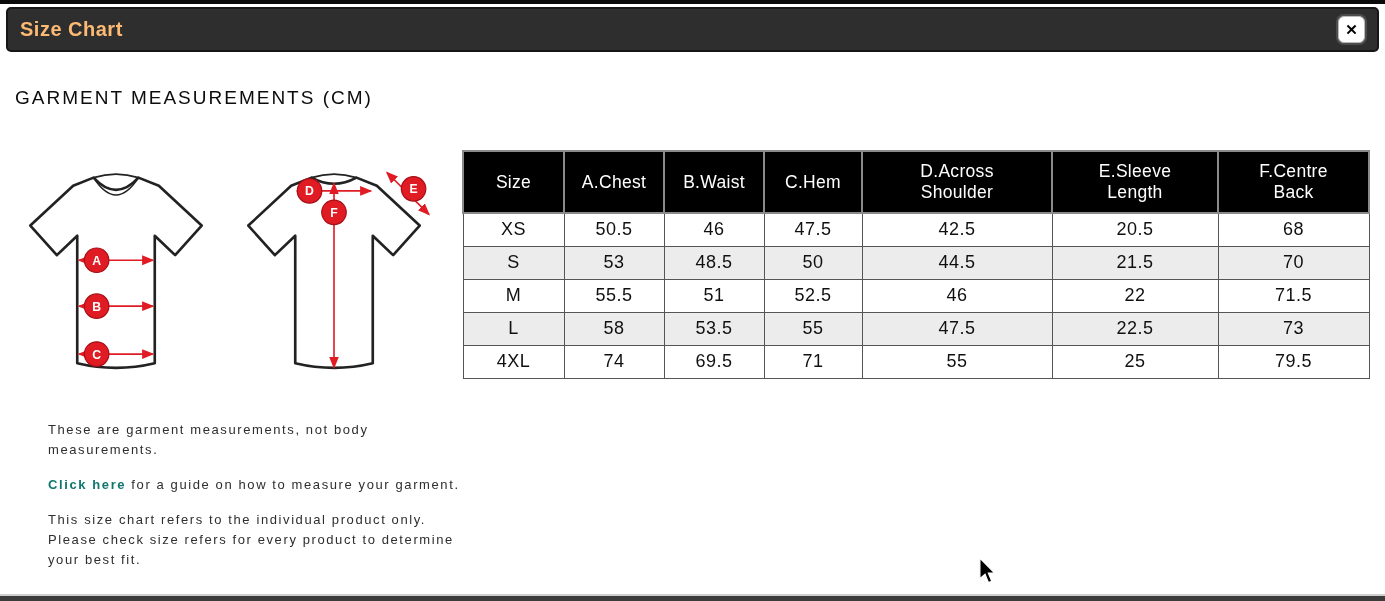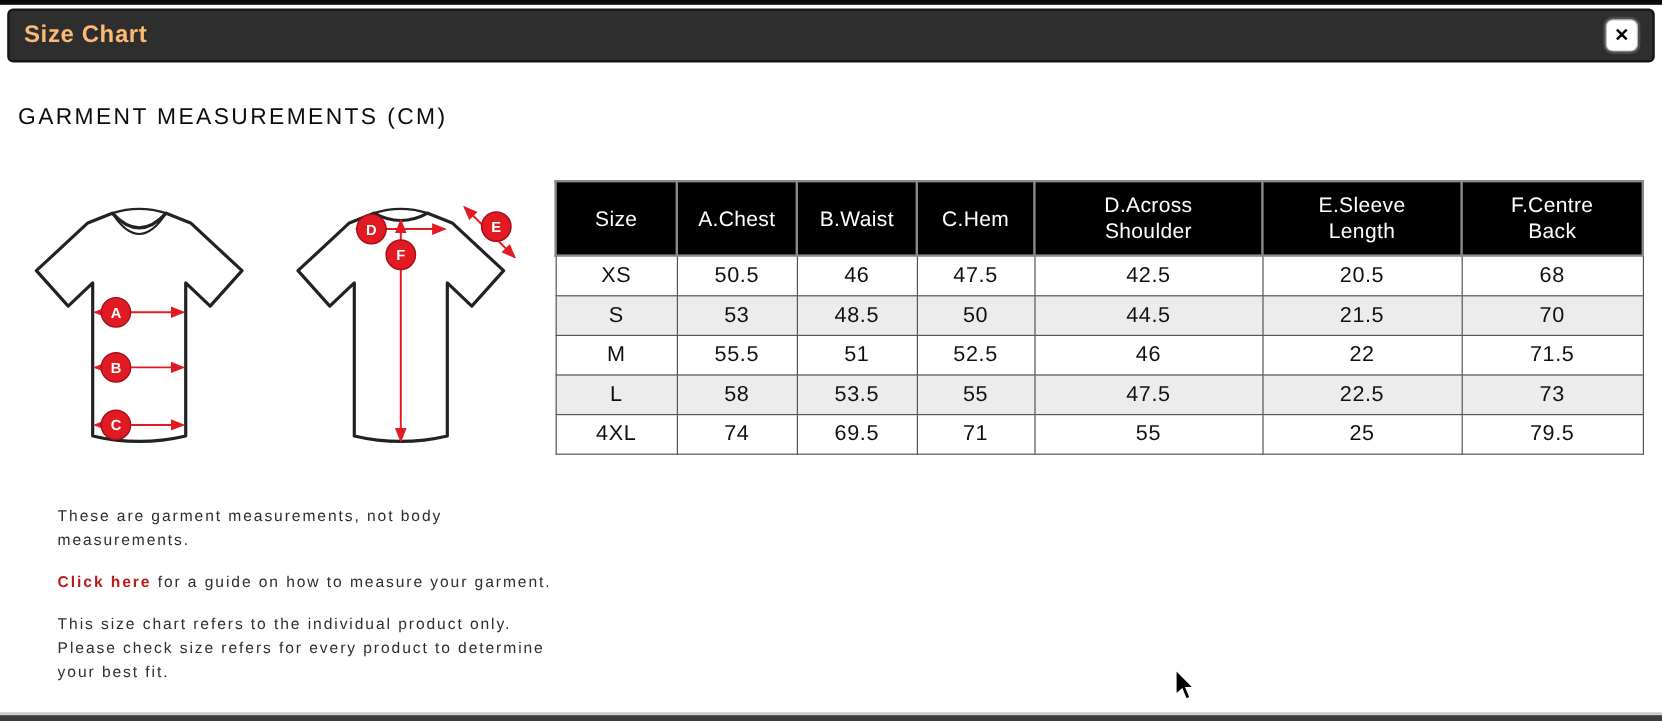--- a/index.html
+++ b/index.html
@@ -18,21 +18,21 @@
   .close-btn span { color:#000; font-size:15px; font-weight:bold; line-height:1; }
 
   .page-heading { position:absolute; left:15px; top:87px; font-size:19px;
     letter-spacing:2px; color:#0c0c0c; font-weight:400; }
 
   .diagrams { position:absolute; left:14px; top:158px; display:flex; gap:14px; }
 
   .notes { position:absolute; left:12px; top:420px; width:430px; color:#2e2e2e;
     font-size:13px; letter-spacing:1.6px; line-height:20px;margin-left:36px; }
   .notes p { margin-bottom:15px; }
-  .red-link { color:#b91c1c; font-weight:bold; cursor:pointer; }
+  .red-link { color:#0f766e; font-weight:bold; cursor:pointer; }
 
   table { position:absolute; left:462px; top:150px; width:906px;
     border-collapse:collapse; table-layout:fixed; }
   th { background:#000; color:#fff; font-size:17.5px; font-weight:500;
     height:62px; border:2px solid #8a8a8a; text-align:center;
     vertical-align:middle; letter-spacing:.3px; }
   th .th-inner { display:inline-block; max-width:6em; }
   td { border:1px solid #555; text-align:center; font-size:18px; height:33px;
     color:#101010; letter-spacing:.5px; background:#fff; }
   tbody tr:nth-child(even) td { background:#ececec; }

